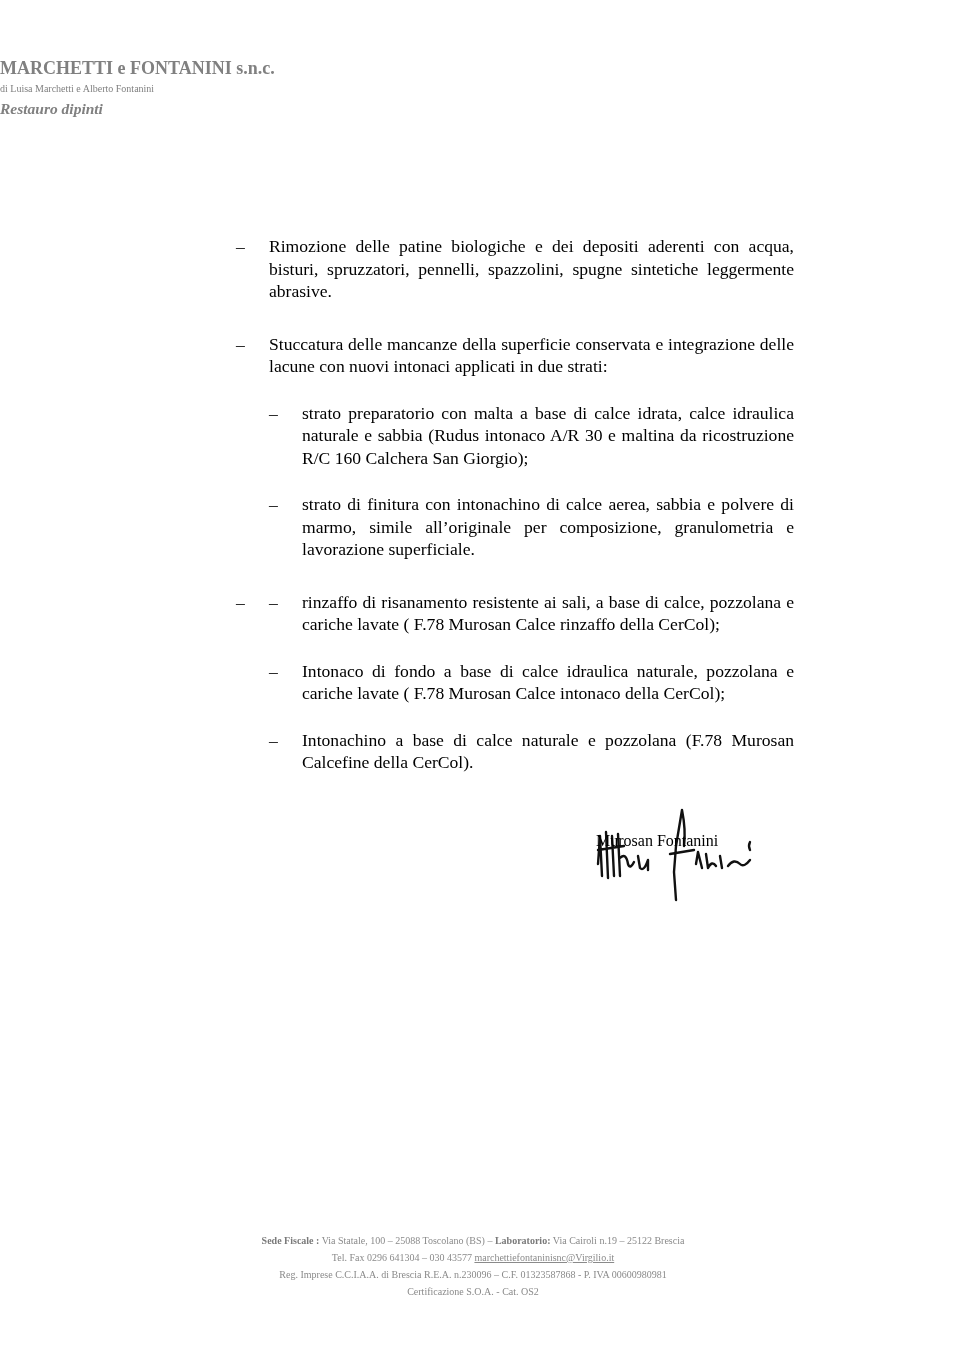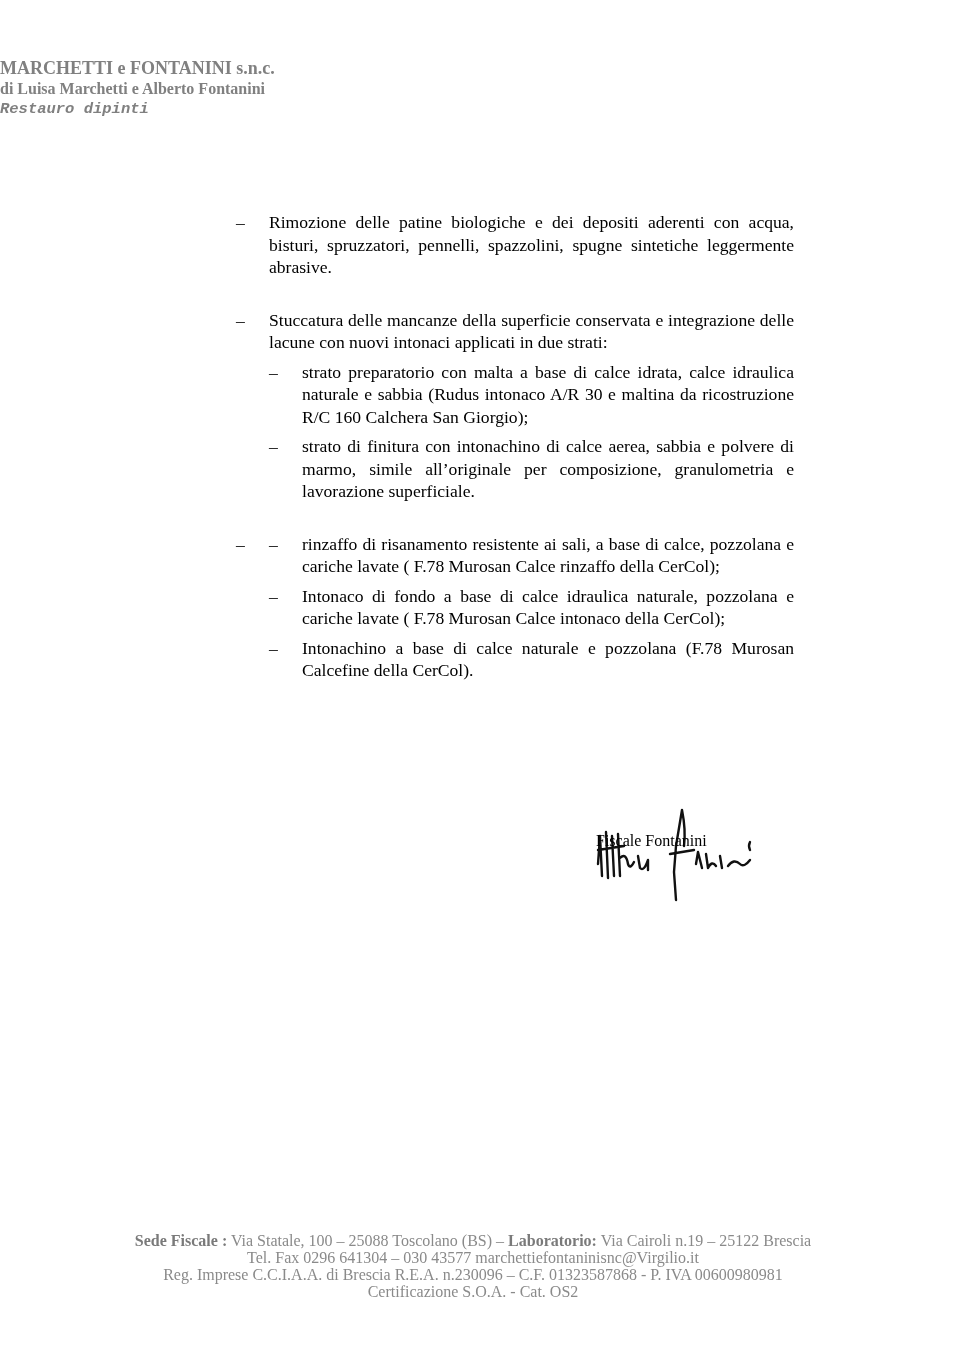--- a/index.html
+++ b/index.html
@@ -1,39 +1,39 @@
 <!DOCTYPE html>
 <html><head>
   <meta charset="utf-8">
   <style>
     html, body { margin: 0; padding: 0; background: #ffffff; }
     body { width: 960px; height: 1357px; position: relative; overflow: hidden;
            font-family: "Liberation Serif", "DejaVu Serif", serif; color: #000; }
 
     .letterhead { position: absolute; top: 57px; left: 0; width: 950px; text-align: left; color: #808080; }
     .lh-company { font-weight: bold; font-size: 18px; line-height: 22px; }
-    .lh-owners { font-weight: bold; font-size: 16px; line-height: 20px; }
-    .lh-activity { font-weight: bold; font-style: italic; font-size: 15.5px; line-height: 20px; font-family: Liberation Mono, monospace; }
+    .lh-owners { font-weight: normal; font-size: 10px; line-height: 20px; }
+    .lh-activity { font-weight: bold; font-style: italic; font-size: 15.5px; line-height: 20px; }
 
     .content { position: absolute; top: 211px; left: 236px; width: 558px; font-size: 17.6px; line-height: 22.5px; }
     .item { position: relative; padding-left: 33px; text-align: justify; margin-bottom: 30px; }
     .item .dash { position: absolute; left: 0; top: 0; }
     .subitem { position: relative; padding-left: 33px; text-align: justify; margin-top: 7px; }
     .subitem .dash { position: absolute; left: 0; top: 0; }
     .sublist { margin-left: 0; margin-top: 7px; padding-left: 0; }
-    .para-text { display: block; }
+    .para-text { display: block; margin-top: 24px; }
     .sublist .subitem:first-child { margin-top: 0; }
 
     .signature { position: absolute; top: 806px; left: 590px; width: 170px; height: 100px; }
     .signature .printed { position: absolute; top: 26px; left: 6px; font-size: 16px; }
     .signature svg { position: absolute; top: 0; left: 0; }
 
-    .footer { position: absolute; top: 1232px; left: 0; width: 946px; text-align: center; color: #8a8a8a; font-size: 16px; line-height: 17px; }
+    .footer { position: absolute; top: 1232px; left: 0; width: 946px; text-align: center; color: #8a8a8a; font-size: 10px; line-height: 17px; }
     .footer b { color: #7a7a7a; }
-    .footer .email { }
+    .footer .email { text-decoration: underline; }
   </style>
 </head>
 <body>
 
 <div class="letterhead">
   <div class="lh-company">MARCHETTI e FONTANINI s.n.c.</div>
   <div class="lh-owners">di Luisa Marchetti  e Alberto Fontanini</div>
   <div class="lh-activity">Restauro dipinti</div>
 </div>
 
@@ -81,21 +81,21 @@
   <svg width="170" height="100" viewBox="0 0 170 100">
     <g fill="none" stroke="#111" stroke-width="2.4" stroke-linecap="round" stroke-linejoin="round">
       <path d="M8 58 L10 30 L12 70 M16 26 L18 72 M22 30 L24 70 M8 44 L34 40"></path>
       <path d="M28 28 L30 70 M30 52 Q36 46 38 58 Q40 64 44 56"></path>
       <path d="M48 50 L50 62 Q54 66 58 54 L58 64"></path>
       <path d="M92 4 L86 40 L84 66 L86 94 M92 4 Q96 24 94 40 M80 48 L104 44"></path>
       <path d="M106 58 L108 46 L112 62 M116 48 L118 62 Q122 54 126 60 M130 50 L132 62 M138 60 Q144 52 150 58 Q154 62 160 54"></path>
       <path d="M160 36 Q158 40 160 44"></path>
     </g>
   </svg>
-  <span class="printed">Fiscale  Fontanini</span>
+  <span class="printed">Murosan  Fontanini</span>
 </div>
 
 <div class="footer">
   <div>
     <b>Sede Fiscale :</b><span> Via Statale, 100 – 25088 Toscolano (BS) – </span><b>Laboratorio:</b><span> Via Cairoli n.19 – 25122 Brescia</span>
   </div>
   <div>
     <span>Tel.  Fax  0296 641304 – 030 43577  </span><span class="email">marchettiefontaninisnc@Virgilio.it</span>
   </div>
   <div>Reg. Imprese C.C.I.A.A. di Brescia R.E.A. n.230096 – C.F. 01323587868  - P. IVA 00600980981</div>

